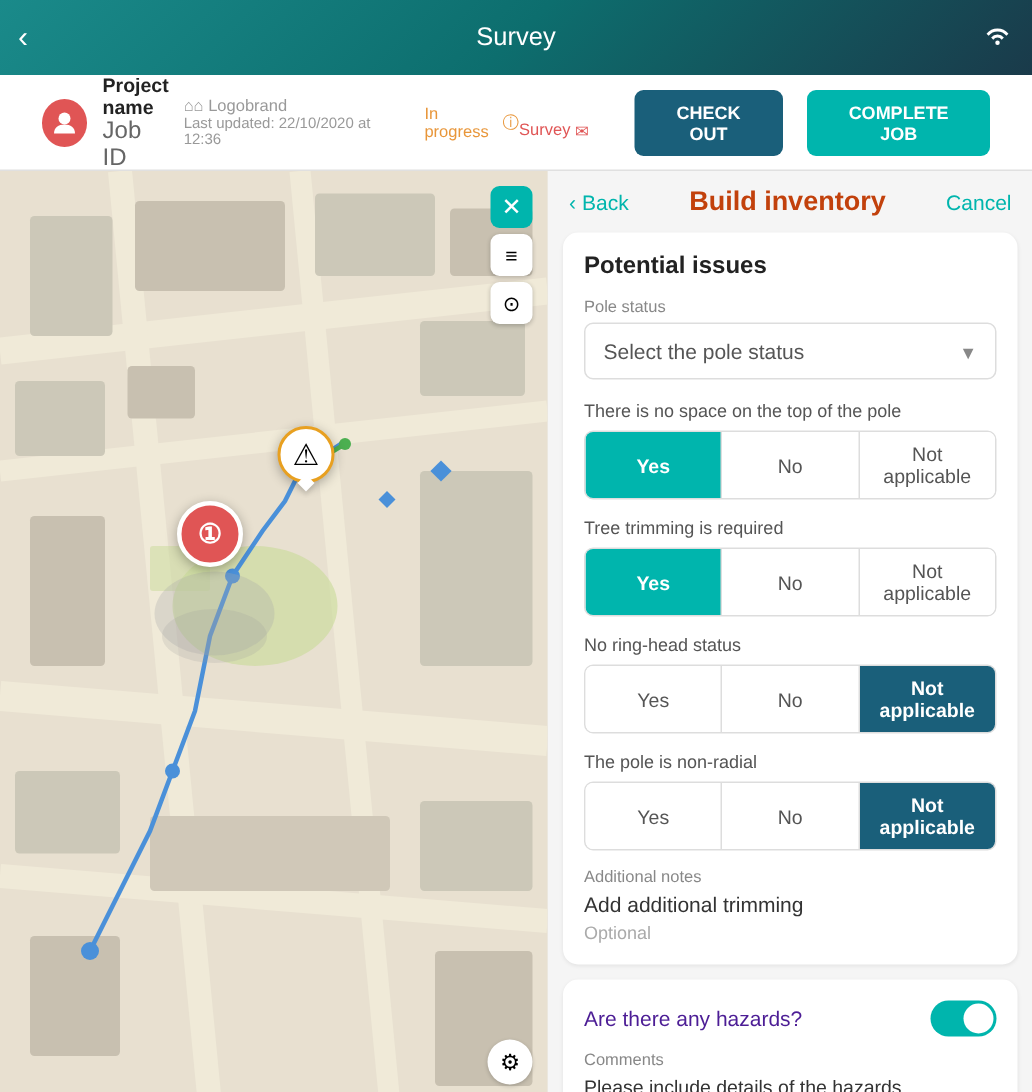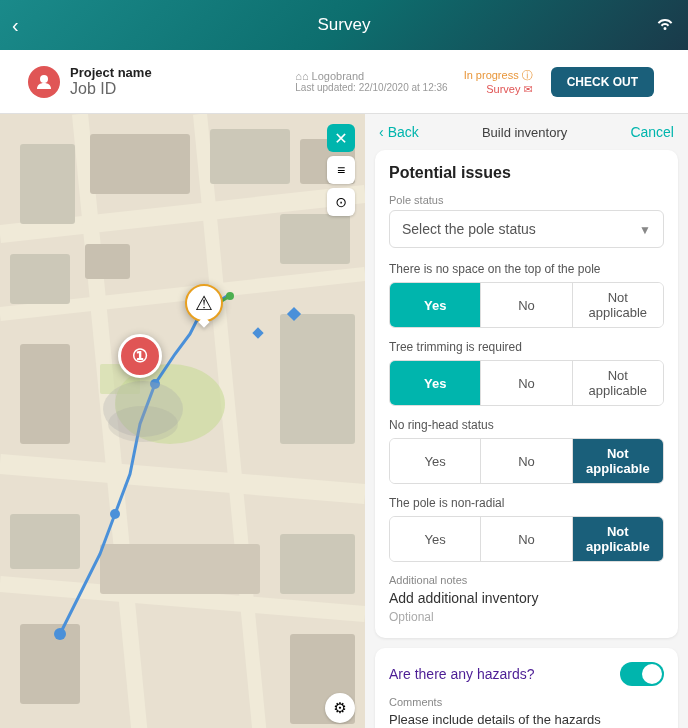--- a/index.html
+++ b/index.html
@@ -52,21 +52,21 @@
       align-items: center;
       justify-content: center;
       color: white;
       font-size: 14px;
     }
     .project-info { flex: 1; }
     .project-name { font-weight: 700; font-size: 13px; color: #222; }
     .job-id { font-size: 16px; color: #666; }
     .logo-brand { font-size: 11px; color: #999; margin-right: 8px; }
     .last-updated { font-size: 10px; color: #999; }
-    .status-area { display: flex; flex-direction: column; align-items: flex-end; margin-right: 8px; }
+    .status-area { display: flex; flex-direction: row; align-items: flex-end; margin-right: 20px; }
     .in-progress { font-size: 11px; color: #e8963a; display: flex; align-items: center; gap: 3px; }
     .survey-label { font-size: 11px; color: #e05555; display: flex; align-items: center; gap: 3px; }
     .btn-checkout {
       background: #1a5f7a;
       color: white;
       border: none;
       padding: 8px 16px;
       border-radius: 6px;
       font-size: 12px;
       font-weight: 700;
@@ -183,21 +183,21 @@
       background: #f5f5f5;
     }
     .nav-back {
       display: flex;
       align-items: center;
       gap: 4px;
       color: #00b5ad;
       font-size: 14px;
       cursor: pointer;
     }
-    .nav-title { font-size: 13px; font-weight: 400; color: #404040; }
+    .nav-title { font-size: 18px; font-weight: 700; color: #c2410c; }
     .nav-cancel { color: #00b5ad; font-size: 14px; cursor: pointer; }
 
     
     .card {
       background: white;
       border-radius: 10px;
       margin: 0 10px 10px;
       padding: 14px;
       box-shadow: 0 1px 3px rgba(0,0,0,0.08);
     }
@@ -360,20 +360,21 @@
     <div class="in-progress">
       <span>In progress</span>
       <span>ⓘ</span>
     </div>
     <div class="survey-label">
       <span>Survey</span>
       <span>✉</span>
     </div>
   </div>
   <button class="btn-checkout">CHECK OUT</button>
+  <button class="btn-complete">COMPLETE JOB</button>
 </div>
 
 <div class="main-layout">
 
   <div class="map-area">
 
     <svg class="map-svg" viewBox="0 0 365 623" xmlns="http://www.w3.org/2000/svg">
 
       <rect width="365" height="623" fill="#e8e0d0"></rect>
 
@@ -490,21 +491,21 @@
         <div class="question-text">The pole is non-radial</div>
         <div class="btn-group">
           <button class="btn-opt">Yes</button>
           <button class="btn-opt">No</button>
           <button class="btn-opt active-na">Not applicable</button>
         </div>
       </div>
 
       <div style="margin-top:8px;">
         <div class="notes-label">Additional notes</div>
-        <div class="notes-value">Add additional inventory</div>
+        <div class="notes-value">Add additional trimming</div>
         <div class="notes-placeholder">Optional</div>
       </div>
     </div>
 
     <div class="card">
       <div class="hazard-row">
         <span class="hazard-label">Are there any hazards?</span>
         <div class="toggle">
           <div class="toggle-knob"></div>
         </div>

